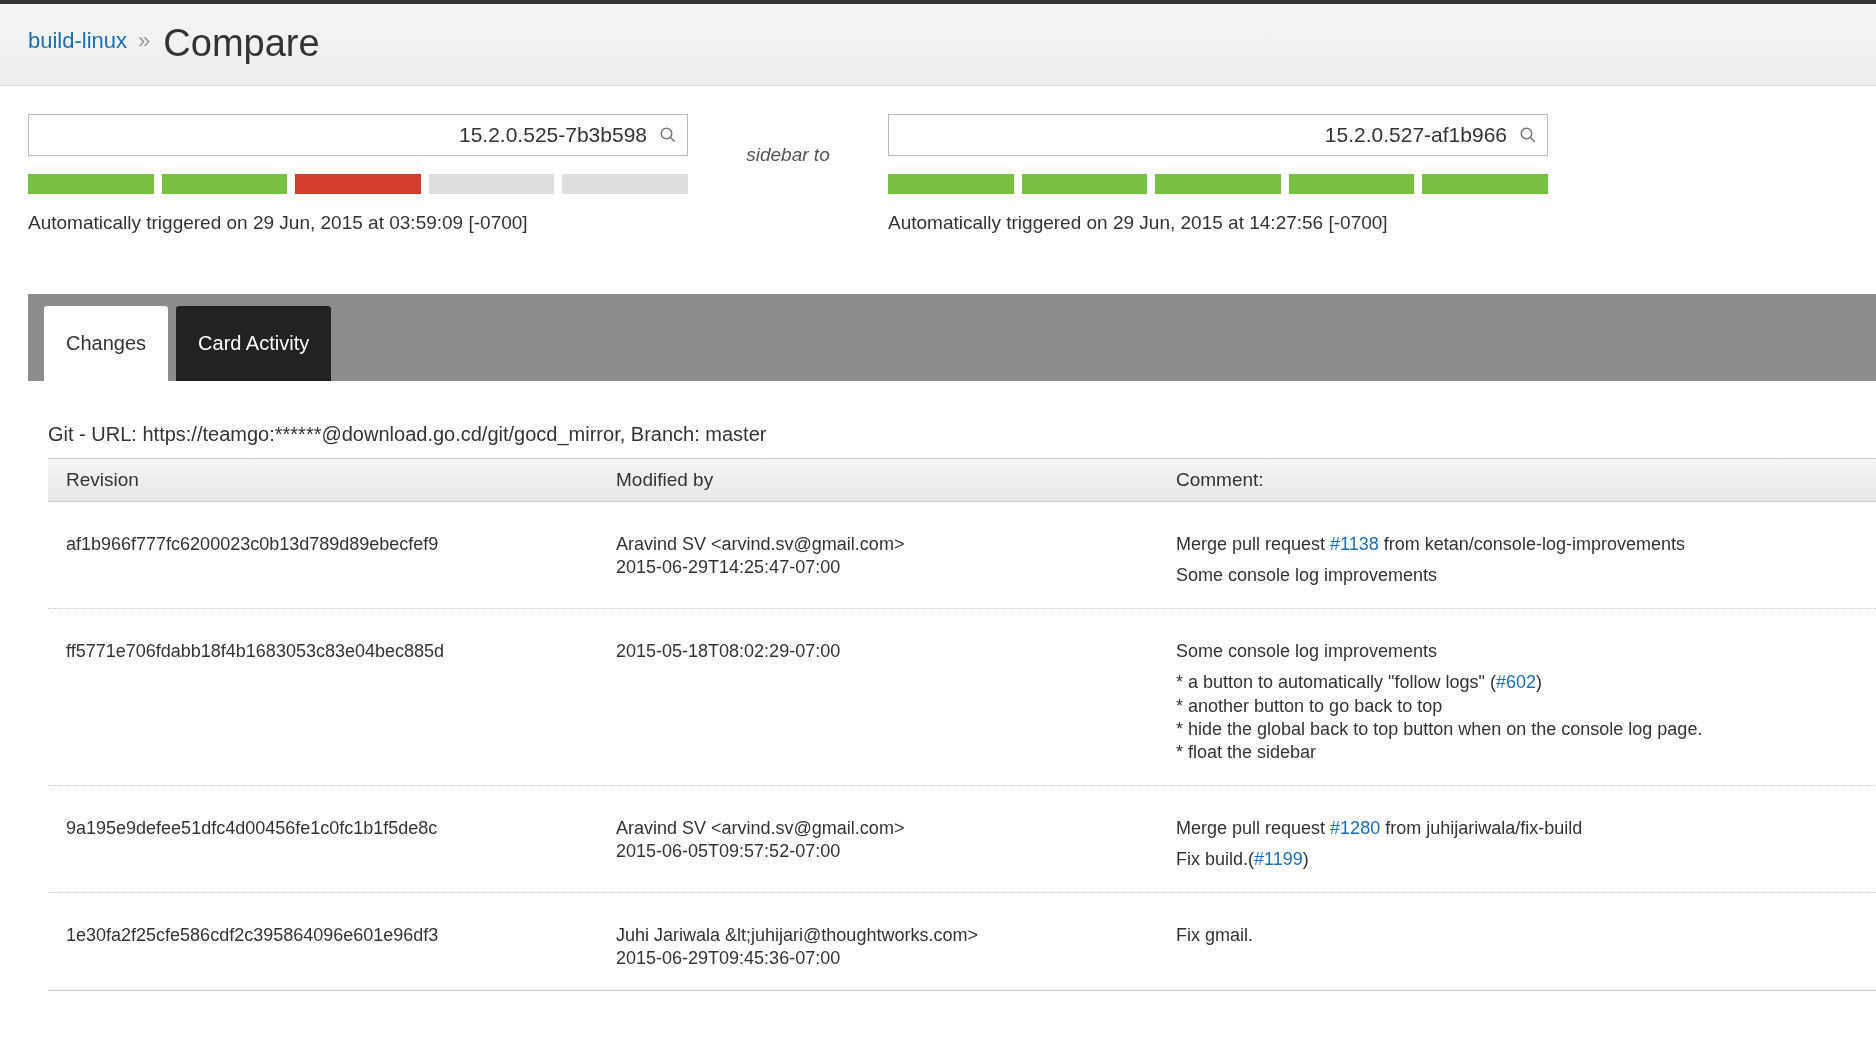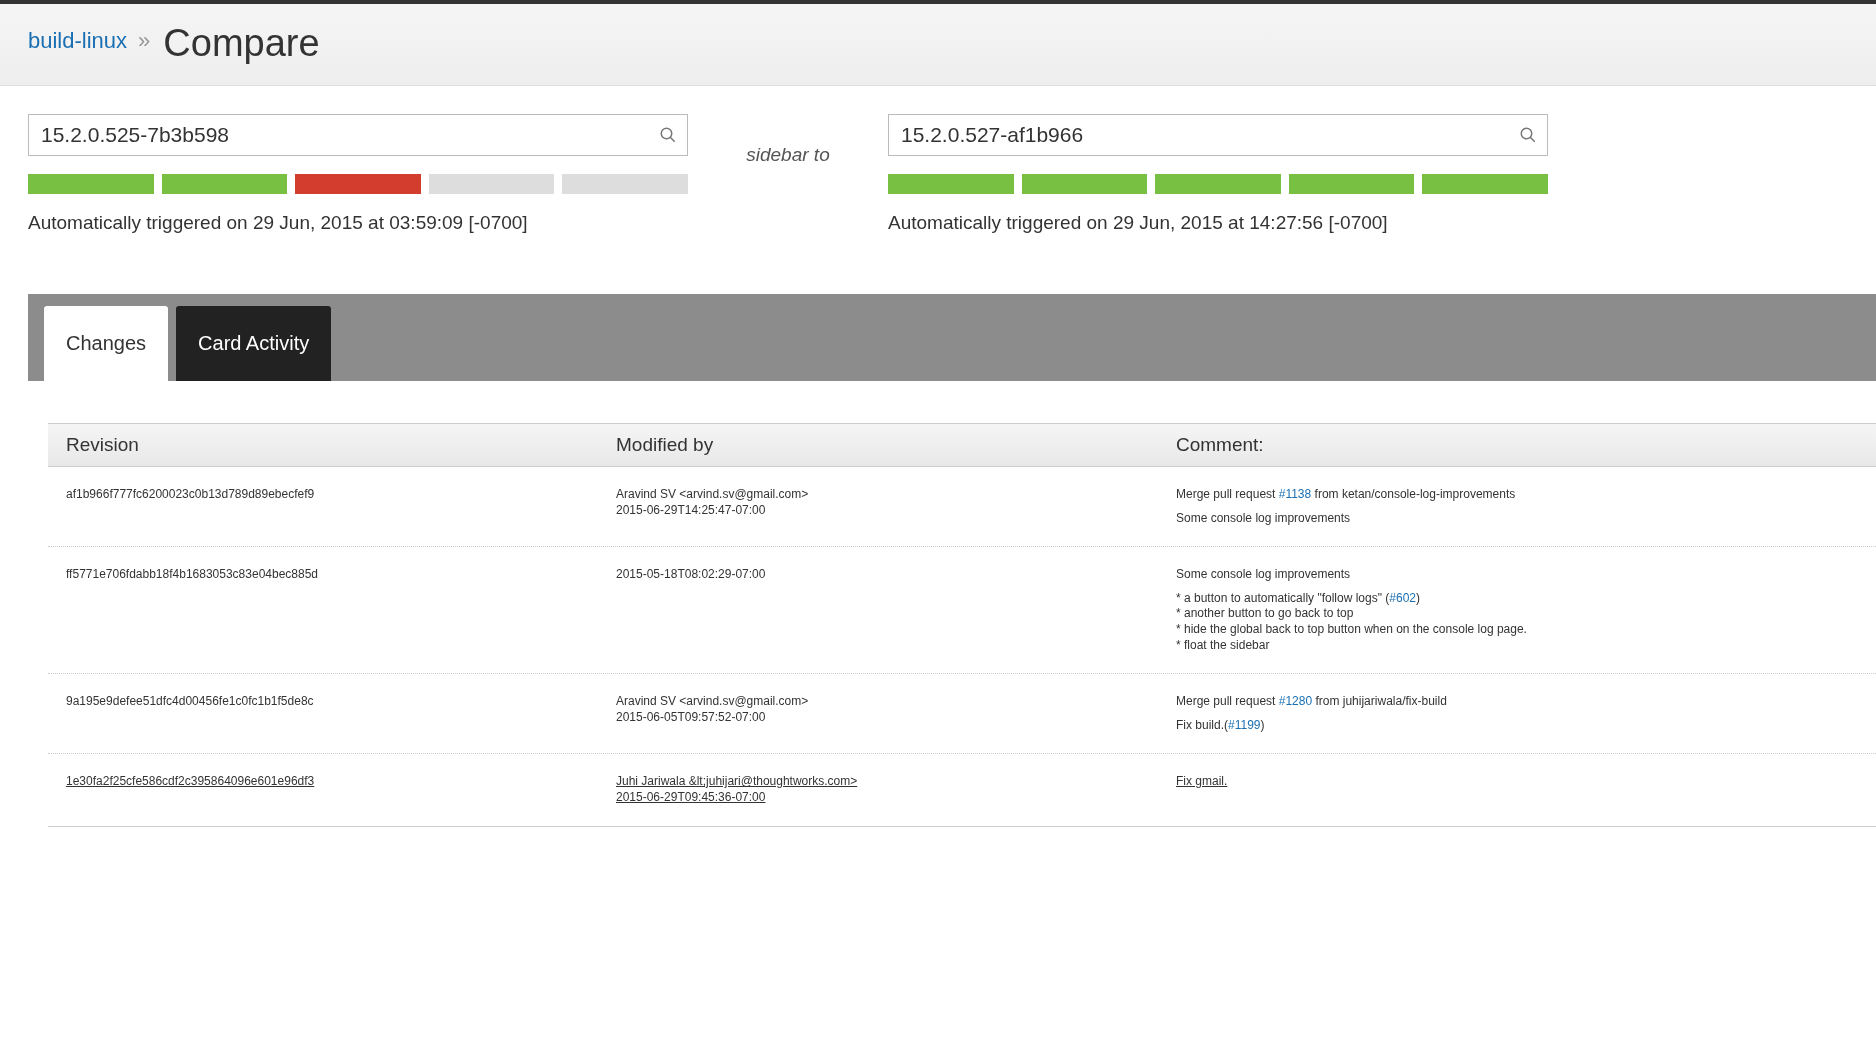--- a/index.html
+++ b/index.html
@@ -65,20 +65,21 @@
   align-items: center;
 }
 .search-box input {
   border: none;
   outline: none;
   width: 100%;
   height: 100%;
   padding: 0 40px 0 12px;
   font-size: 21px;
   color: #333;
+  text-align: right;
 }
 .search-icon-wrap {
   position: absolute;
   right: 10px;
   top: 50%;
   transform: translateY(-50%);
   color: #777;
 }
 .search-icon-wrap svg { display: block; }
 .stage-bars {
@@ -143,24 +144,25 @@
   font-size: 19px;
 }
 .col-rev { width: 550px; }
 .col-mod { width: 560px; }
 .col-com { flex: 1; padding-right: 40px; }
 .trow {
   display: flex;
   border-bottom: 1px dotted #ccc;
   padding: 20px 0;
 }
-.trow:last-child { border-bottom: 1px solid #ccc; text-decoration: underline; }
+.trow:last-child { border-bottom: 1px solid #ccc; }
 .trow .col {
-  font-size: 12px;
+  font-size: 18px;
   line-height: 1.3;
+  margin-top: 11px;
 }
 .comment-line { margin-bottom: 8px; }
 .comment-line:last-child { margin-bottom: 0; }
 .link { color: #1a6fb3; text-decoration: none; }
 </style>
 </head>
 <body>
 
 <div class="topbar"></div>
 
@@ -215,20 +217,21 @@
   </div>
 
 </div>
 
 <div class="tabs-wrap">
   <div class="tab tab-active">Changes</div>
   <div class="tab tab-inactive">Card Activity</div>
 </div>
 
 <div class="content">
+  <div class="repo-text">Git - URL: https://teamgo:******@download.go.cd/git/gocd_mirror, Branch: master</div>
   <div class="changes-table">
     <div class="thead">
       <div class="col col-rev">Revision</div>
       <div class="col col-mod">Modified by</div>
       <div class="col col-com">Comment:</div>
     </div>
     <div id="tbody">
         <div class="trow">
           <div class="col col-rev">af1b966f777fc6200023c0b13d789d89ebecfef9</div>
           <div class="col col-mod">

